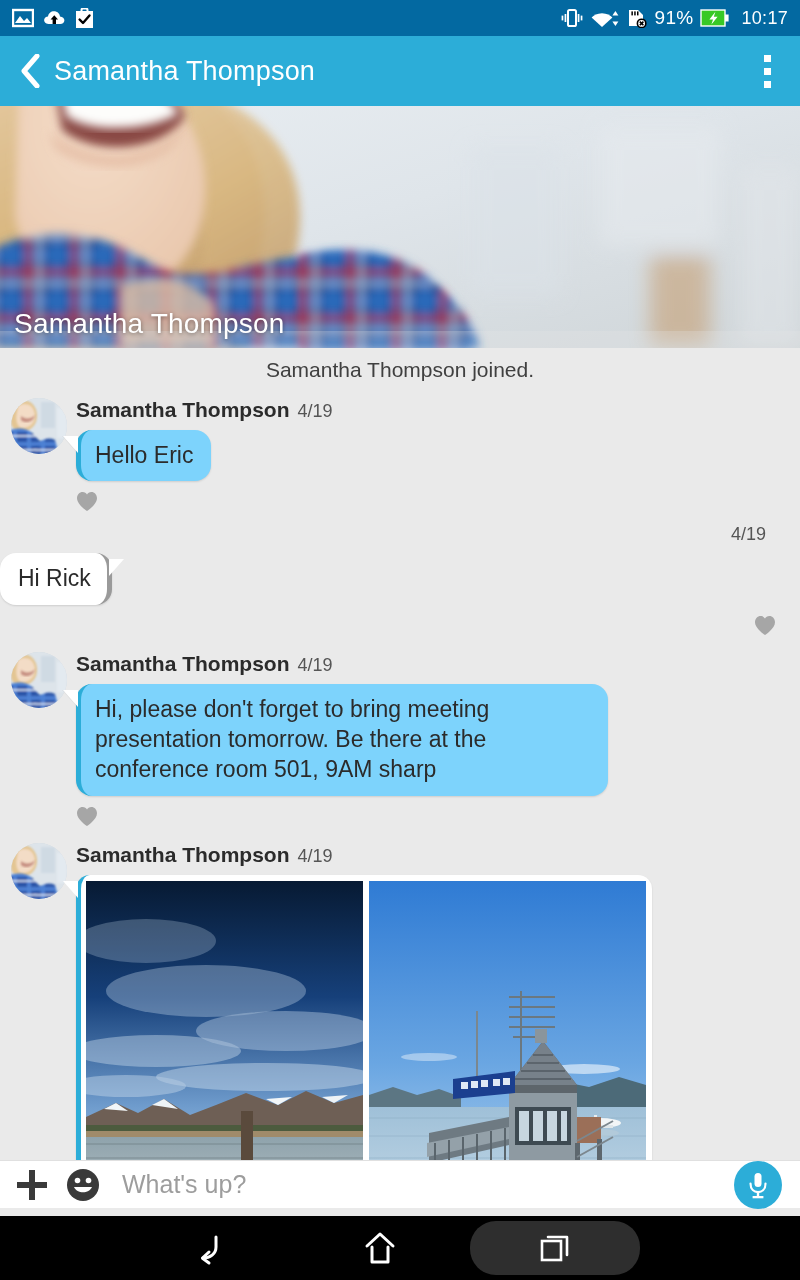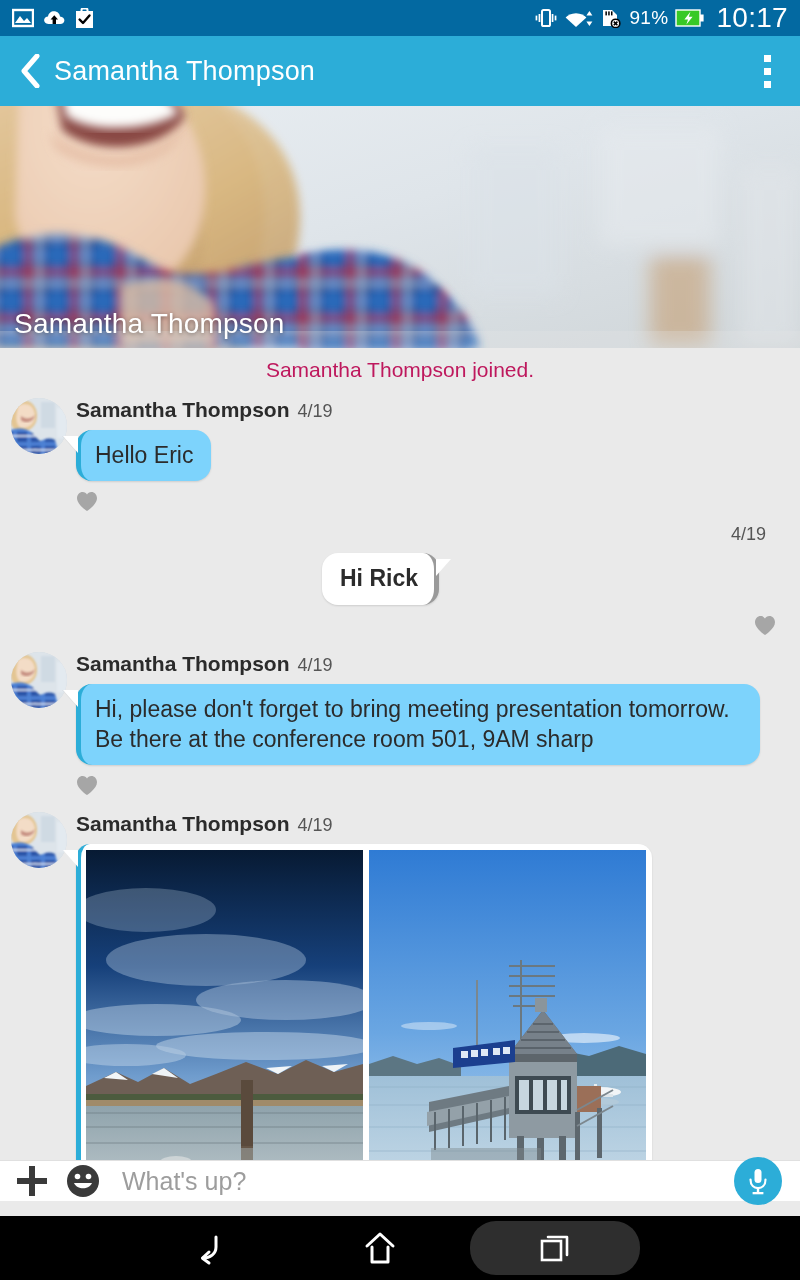--- a/index.html
+++ b/index.html
@@ -12,21 +12,21 @@
 
   
   .statusbar{
     position:absolute; top:0; left:0; width:800px; height:36px;
     background:#0369a1; display:flex; align-items:center;
     padding:0 12px; color:#fff;
   }
   .sb-left{ display:flex; align-items:center; gap:9px; }
   .sb-right{ margin-left:auto; display:flex; align-items:center; gap:7px; }
   .sb-right .pct{ font-size:19px; letter-spacing:.3px; }
-  .sb-right .clock{ font-size:28px; margin-left:4px; letter-spacing:.3px; }
+  .sb-right .clock{ font-size:18px; margin-left:4px; letter-spacing:.3px; }
   .sb-ico{ display:block; }
 
   
   .appbar{
     position:absolute; top:36px; left:0; width:800px; height:70px;
     background:#2cadd8; display:flex; align-items:center; padding:0 18px;
   }
   .back-ico{ width:24px; height:34px; margin-right:12px; flex:none; }
   .appbar-title{
     color:#fff; font-size:27px; font-weight:400; letter-spacing:.2px;
@@ -50,21 +50,21 @@
     text-shadow:0 1px 4px rgba(0,0,0,.45);
     letter-spacing:.2px;
   }
 
   
   .thread{
     position:absolute; top:348px; left:0; width:800px; height:812px;
     background:#eaeaea; overflow:hidden;
   }
   .sysmsg{
-    text-align:center; color:#be185d; font-size:21px;
+    text-align:center; color:#404040; font-size:21px;
     padding:10px 0 0 0;
   }
   .sysmsg.second{ padding-top:14px; }
 
   .msg-row{ position:relative; padding:0 0 0 0; }
   .sender-line{
     display:flex; align-items:baseline; gap:8px;
     margin-left:76px; padding-top:16px;
   }
   .sender-name{ font-size:21px; font-weight:bold; color:#2b2b2b; }
@@ -86,29 +86,29 @@
     box-shadow:0 1px 2px rgba(0,0,0,.12);
   }
   .bubble:before{
     content:""; position:absolute; left:-18px; top:6px;
     width:0; height:0;
     border-top:0 solid transparent;
     border-bottom:17px solid transparent;
     border-right:15px solid #fff;
     filter:drop-shadow(-1px 0 0 rgba(0,0,0,.05));
   }
-  .bubble.wide{ width:684px; padding-right:16px; }
+  .bubble.wide{ width:532px; padding-right:16px; }
 
   .heart{ margin-left:76px; margin-top:10px; display:block; }
   .heart svg{ display:block; }
 
   
   .out-row{ position:relative; padding-top:12px; }
   .out-date{ text-align:right; padding-right:34px; font-size:18px; color:#555; }
-  .out-bubble-wrap{ display:flex; justify-content:center; padding-right:39px; margin-top:8px;font-weight:bold; }
+  .out-bubble-wrap{ display:flex; justify-content:flex-start; padding-right:39px; margin-top:8px; }
   .bubble-out{
     position:relative; background:#fff; border-radius:16px;
     border-right:5px solid #9a9a9a;
     padding:10px 16px 11px 18px;
     font-size:23px; color:#2b2b2b; line-height:1.32;
     box-shadow:0 1px 2px rgba(0,0,0,.12);
   }
   .bubble-out:before{
     content:""; position:absolute; right:-17px; top:6px;
     width:0; height:0;
@@ -129,21 +129,21 @@
     content:""; position:absolute; left:-18px; top:6px;
     width:0; height:0;
     border-bottom:17px solid transparent;
     border-right:15px solid #fff;
   }
   .photo{ width:277px; height:auto; display:block; overflow:hidden; }
   .photo svg{ display:block; width:277px; height:332px; }
 
   
   .inputbar{
-    position:absolute; top:1160px; left:0; width:800px; height:41px;
+    position:absolute; top:1160px; left:0; width:800px; height:48px;
     background:#fff; display:flex; align-items:center; padding:0 14px;
     border-top:1px solid #e0e0e0;
   }
   .plus-ico{ width:36px; height:36px; flex:none; }
   .emoji-ico{ width:34px; height:34px; margin-left:16px; flex:none; }
   .msg-input{
     flex:1; border:0; outline:0; margin-left:22px;
     font-size:25px; color:#2b2b2b; font-family:"Liberation Sans", sans-serif;
     background:transparent;
   }

